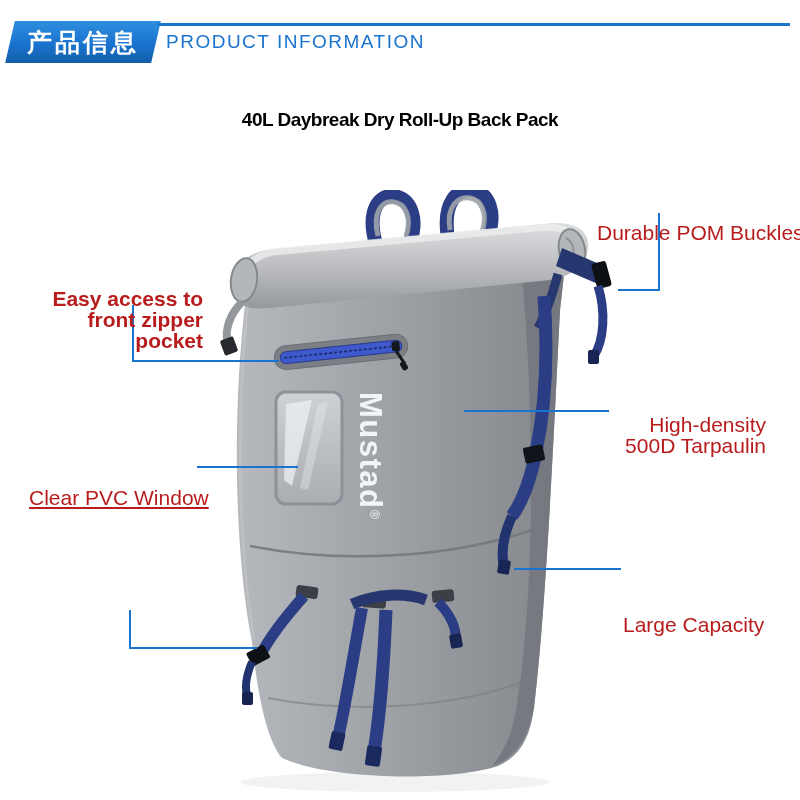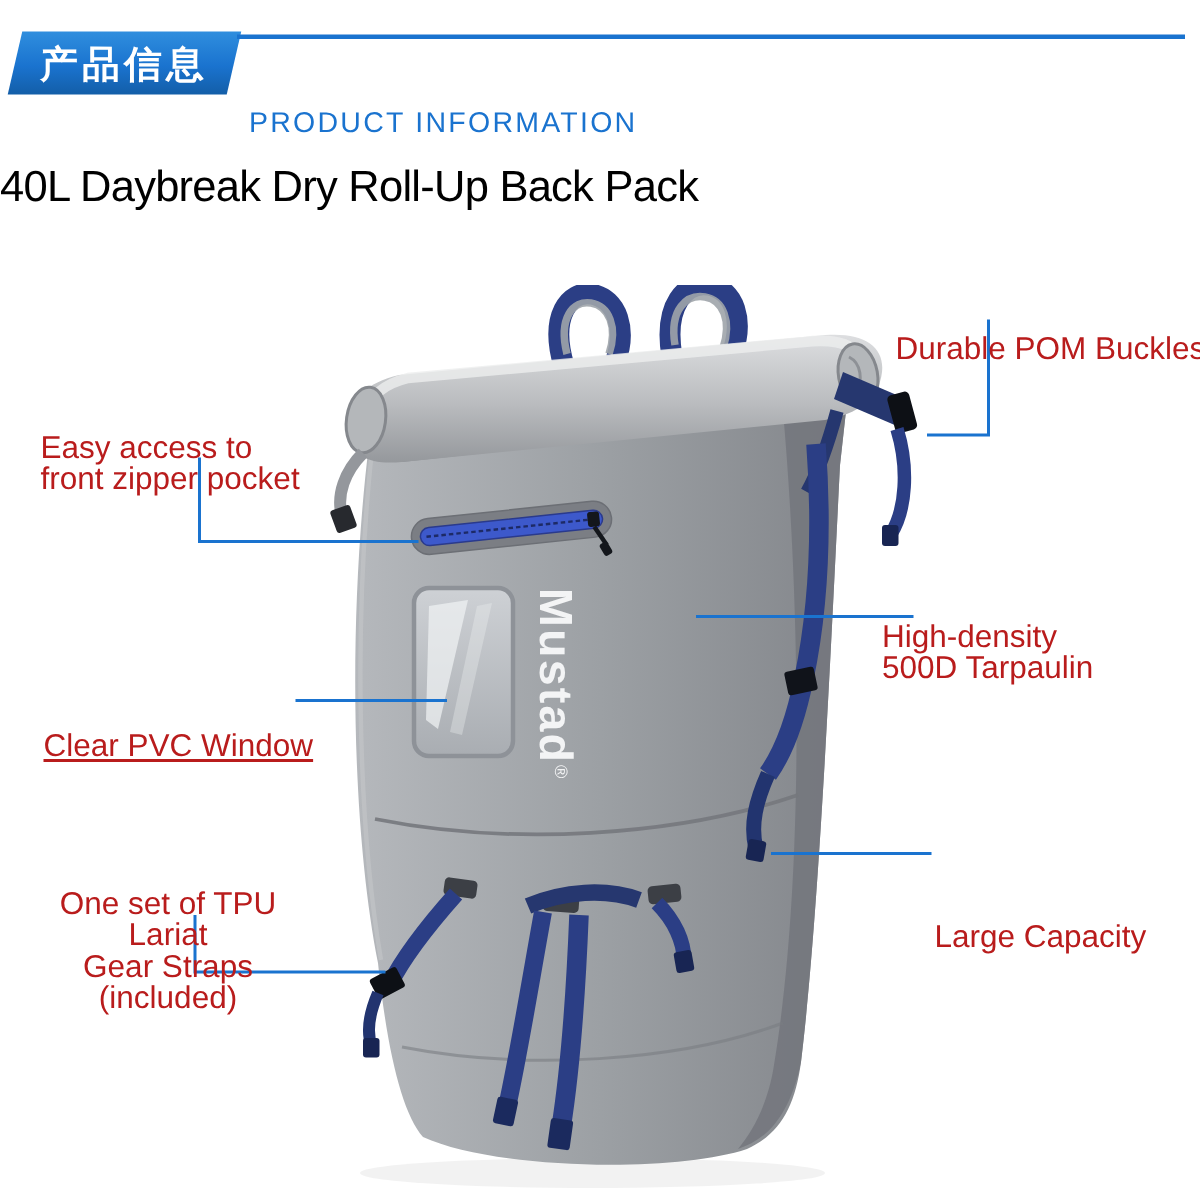--- a/index.html
+++ b/index.html
@@ -21,42 +21,42 @@
     transform: skewX(13deg);
     color: #ffffff; font-size: 25px; font-weight: bold; letter-spacing: 3px;
     white-space: nowrap;
   }
   .header-rule {
     position: absolute; left: 158px; top: 23px; width: 632px; height: 3px;
     background: var(--accent);
   }
   .header-title {
     position: absolute; left: 166px; top: 31px;
-    color: var(--accent); font-size: 19px; letter-spacing: 1.5px; white-space: nowrap; margin-top: 41px;
+    color: var(--accent); font-size: 19px; letter-spacing: 1.5px; white-space: nowrap;
   }
   
   .product-title {
     position: absolute; left: 0; right: 0; top: 109px;
-    font-size: 29px; font-weight: normal; color: #000;
+    text-align: center; font-size: 19px; font-weight: bold; color: #000;
     letter-spacing: -0.5px;
   }
   
   .backpack-svg { position: absolute; left: 200px; top: 190px; width: 420px; height: 610px; }
   .lines-svg { position: absolute; left: 0; top: 0; width: 800px; height: 800px; pointer-events: none; }
   .leader { fill: none; stroke: var(--accent); stroke-width: 2; }
   
   .callout {
     position: absolute; color: #b91c1c; font-size: 21px; line-height: 21px;
     white-space: pre-line;
     margin-top: 32px;
   }
   .callout.nowrap { white-space: nowrap; }
   .c-buckles   { left: 597px; top: 190px; }
-  .c-zipper    { left: 27px;  top: 256px; width: 176px; text-align: left; }
-  .c-tarpaulin { left: 588px; top: 382px; width: 150px; text-align: left; }
+  .c-zipper    { left: 27px;  top: 256px; width: 176px; text-align: right; font-weight: bold; }
+  .c-tarpaulin { left: 616px; top: 382px; width: 150px; text-align: right; }
   .c-window    { left: 29px;  top: 455px; text-decoration: underline; }
   .c-straps    { left: 12px;  top: 560px; width: 200px; text-align: center; }
   .c-capacity  { left: 623px; top: 582px; }
 </style>
 </head>
 <body>
 
 <div class="page">
 
   <div class="banner">
@@ -177,17 +177,15 @@
     <polyline class="leader" points="130,610 130,648 257,648"></polyline>
     <polyline class="leader" points="621,569 514,569"></polyline>
   </svg>
 
   <div class="callout nowrap c-buckles">Durable POM Buckles</div>
   <div class="callout c-zipper">Easy access to
 front zipper pocket</div>
   <div class="callout c-tarpaulin">High-density
 500D Tarpaulin</div>
   <div class="callout nowrap c-window">Clear PVC Window</div>
-  <div class="callout c-straps">One set of TPU Lariat
-Gear Straps (included)</div>
   <div class="callout nowrap c-capacity">Large Capacity</div>
 
 </div>
 
 </body></html>

